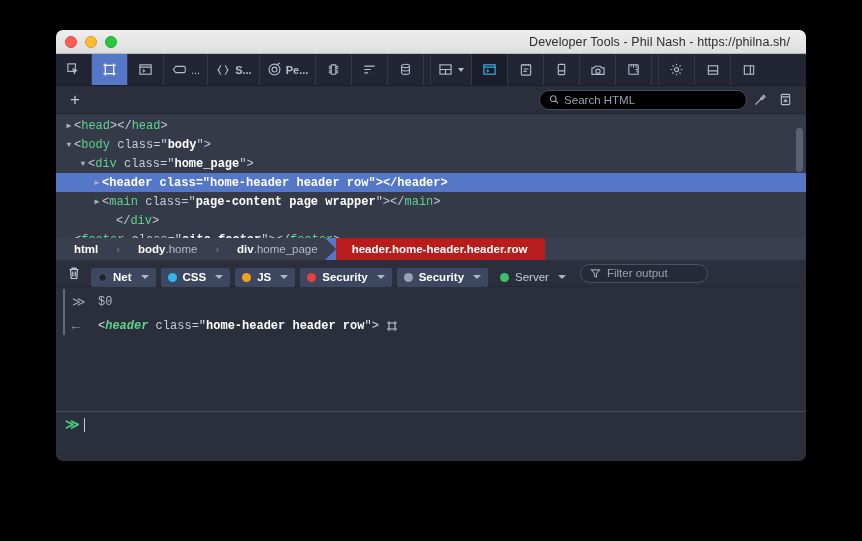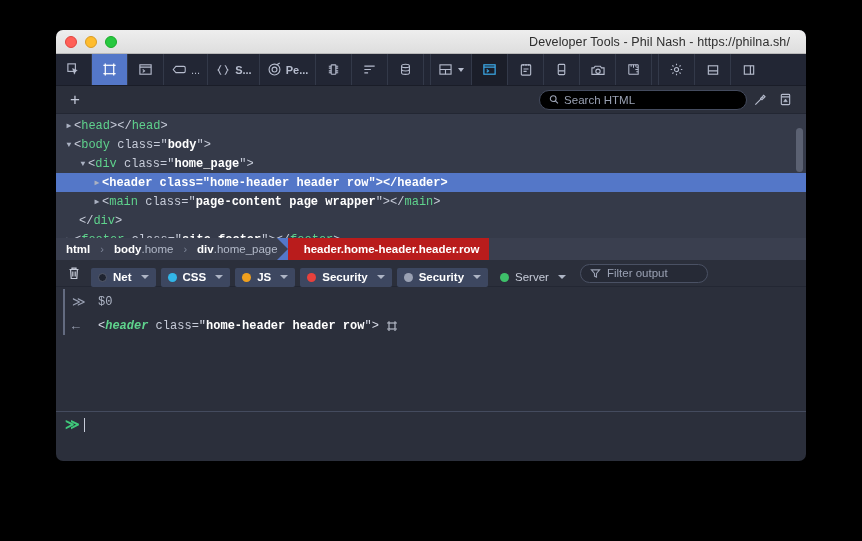--- a/index.html
+++ b/index.html
@@ -145,21 +145,21 @@
   #breadcrumb {
     height: 22px;
     background: #3a3f4f;
     display: flex; align-items: stretch;
     font-size: 11.5px;
     font-family: "Liberation Sans", sans-serif;
     overflow: hidden;
   }
   .crumb {
     display: flex; align-items: center;
-    padding: 0 10px;
+    padding: 0 18px;
     color: #d8dce8;
     white-space: nowrap;
   }
   .crumb b { font-weight: bold; color: #ffffff; }
   .crumb span.cls { color: #b3bac9; }
   .crumb-sep {
     display: flex; align-items: center;
     color: #7d8497; font-size: 11px;
   }
   .crumb.active {
@@ -460,21 +460,21 @@
           <span><span class="punct">&lt;</span><span class="tag">div</span><span class="attr"> class=</span><span class="punct">"</span><span class="val">home_page</span><span class="punct">"&gt;</span></span>
         </div>
         <div class="dom-row selected" style="padding-left: 36px;">
           <span class="tw closed"></span>
           <span><span class="punct">&lt;</span><span class="tag">header</span><span class="attr"> class=</span><span class="punct">"</span><span class="val">home-header header row</span><span class="punct">"&gt;&lt;/</span><span class="tag">header</span><span class="punct">&gt;</span></span>
         </div>
         <div class="dom-row" style="padding-left: 36px;">
           <span class="tw closed"></span>
           <span><span class="punct">&lt;</span><span class="tag">main</span><span class="attr"> class=</span><span class="punct">"</span><span class="val">page-content page wrapper</span><span class="punct">"&gt;&lt;/</span><span class="tag">main</span><span class="punct">&gt;</span></span>
         </div>
-        <div class="dom-row" style="padding-left: 13px;">
+        <div class="dom-row" style="padding-left: 13px; margin-left: 37px;">
           <span class="tw "></span>
           <span><span class="punct">&lt;/</span><span class="tag">div</span><span class="punct">&gt;</span></span>
         </div>
         <div class="dom-row" style="padding-left: 8px;">
           <span class="tw closed"></span>
           <span><span class="punct">&lt;</span><span class="tag">footer</span><span class="attr"> class=</span><span class="punct">"</span><span class="val">site-footer</span><span class="punct">"&gt;&lt;/</span><span class="tag">footer</span><span class="punct">&gt;</span></span>
         </div>
       </div>
     <div id="tree-scroll"></div>
   </div>

